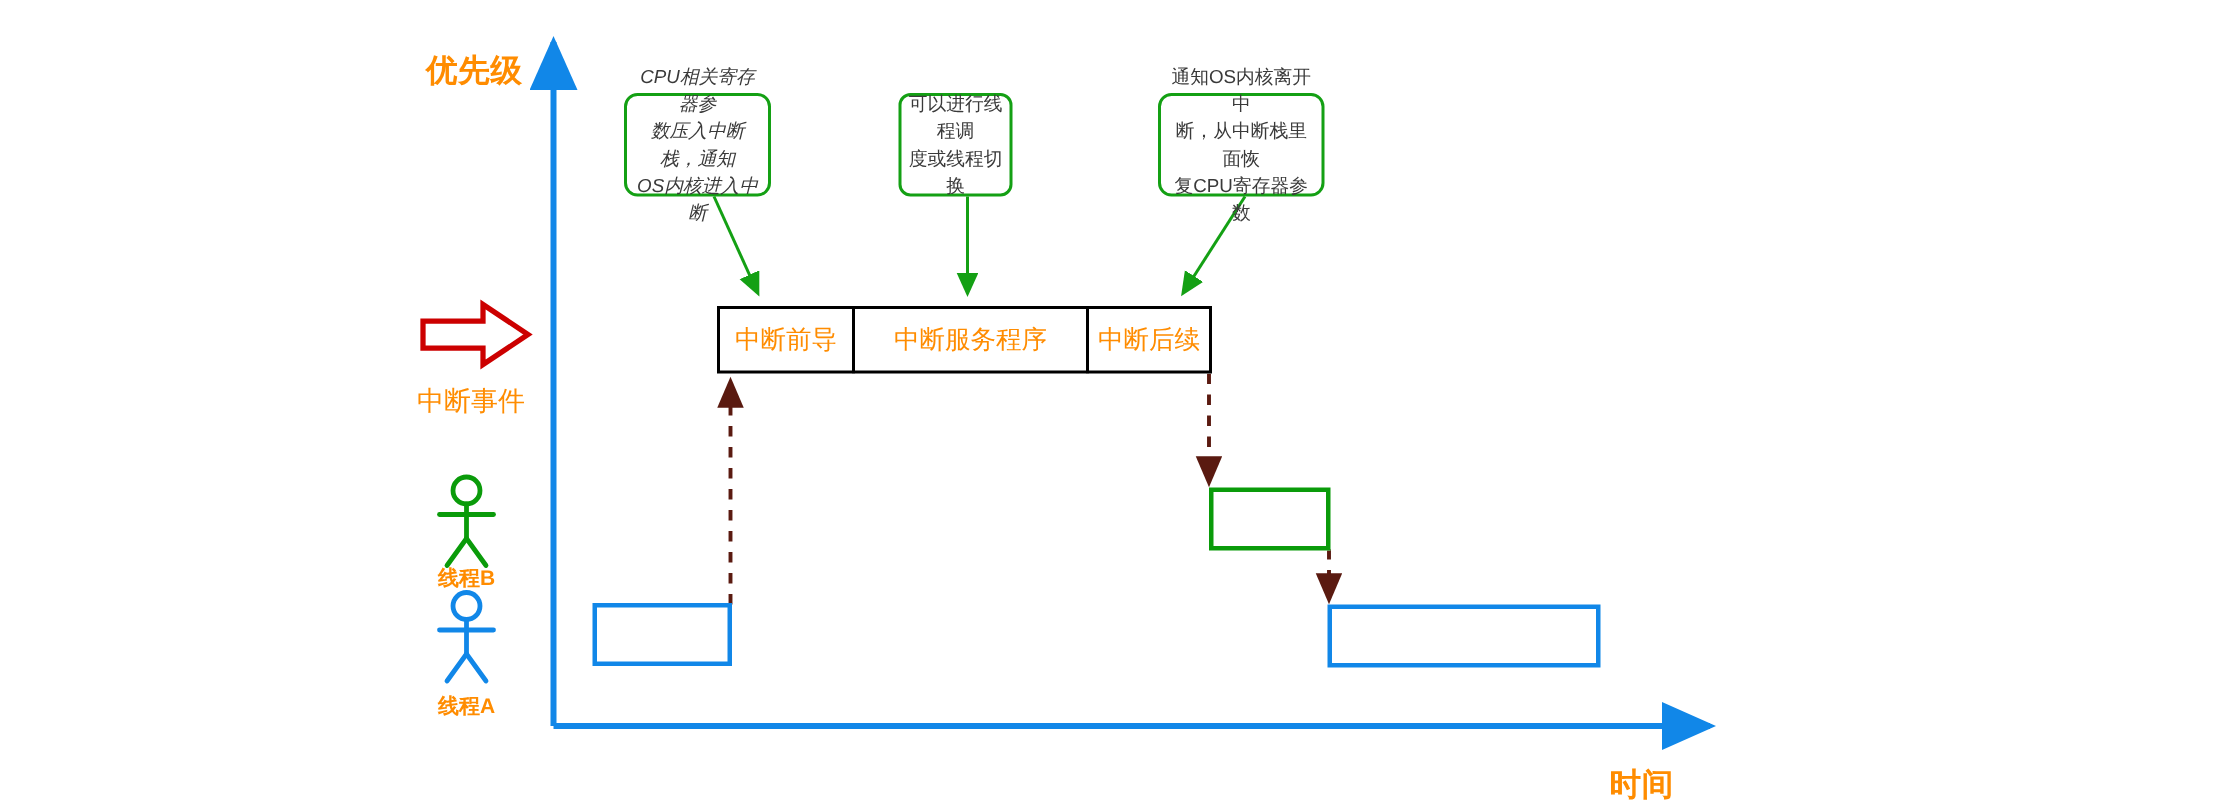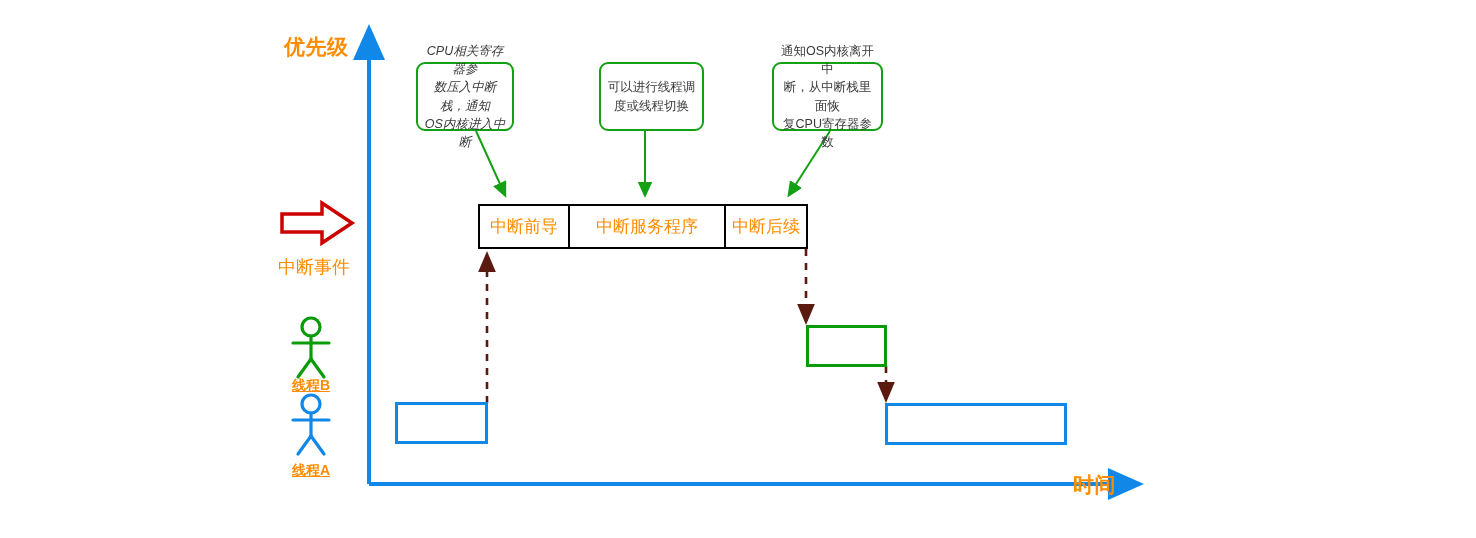--- a/index.html
+++ b/index.html
@@ -41,21 +41,20 @@
     font-size: 18px;
     white-space: nowrap;
   }
   .thread-label {
     position: absolute;
     color: #ff8c00;
     font-weight: bold;
     font-size: 14px;
     white-space: nowrap;
     text-align: center;
-    text-decoration: underline;
   }
 
   
   .note {
     position: absolute;
     box-sizing: border-box;
     border: 2px solid #14a014;
     border-radius: 9px;
     background: #ffffff;
     color: #3a3a3a;
@@ -158,36 +157,36 @@
     <g>
       <line x1="806" y1="249" x2="806" y2="321" stroke="#5a1a10" stroke-width="2.6" stroke-dasharray="7,7" marker-end="url(#arrow-dark)"></line>
     </g>
 
     <g>
       <line x1="886" y1="366" x2="886" y2="399" stroke="#5a1a10" stroke-width="2.6" stroke-dasharray="7,7" marker-end="url(#arrow-dark)"></line>
     </g>
   </svg>
 
   <div class="axis-label" style="left:284px; top:33px;">优先级</div>
-  <div class="axis-label" style="left:1073px; top:471px;">时间</div>
+  <div class="axis-label" style="left:1073px; top:509px;">时间</div>
 
   <div class="event-label" style="left:278px; top:255px;">中断事件</div>
 
   <div class="thread-label" style="left:281px; top:377px; width:60px;">线程B</div>
   <div class="thread-label" style="left:281px; top:462px; width:60px;text-align:center;">线程A</div>
 
   <div class="note" style="left:416px; top:62px; width:98px; height:69px;font-style:italic;">
     <span>
       <span>CPU相关寄存器参</span>
       <span>数压入中断栈，通知</span>
       <span>OS内核进入中断</span>
     </span>
   </div>
 
-  <div class="note" style="left:599px; top:62px; width:105px; height:69px;">
+  <div class="note" style="left:599px; top:62px; width:76px; height:69px;border-radius:8px;">
     <span>
       <span>可以进行线程调</span>
       <span>度或线程切换</span>
     </span>
   </div>
 
   <div class="note" style="left:772px; top:62px; width:111px; height:69px;">
     <span>
       <span>通知OS内核离开中</span>
       <span>断，从中断栈里面恢</span>

